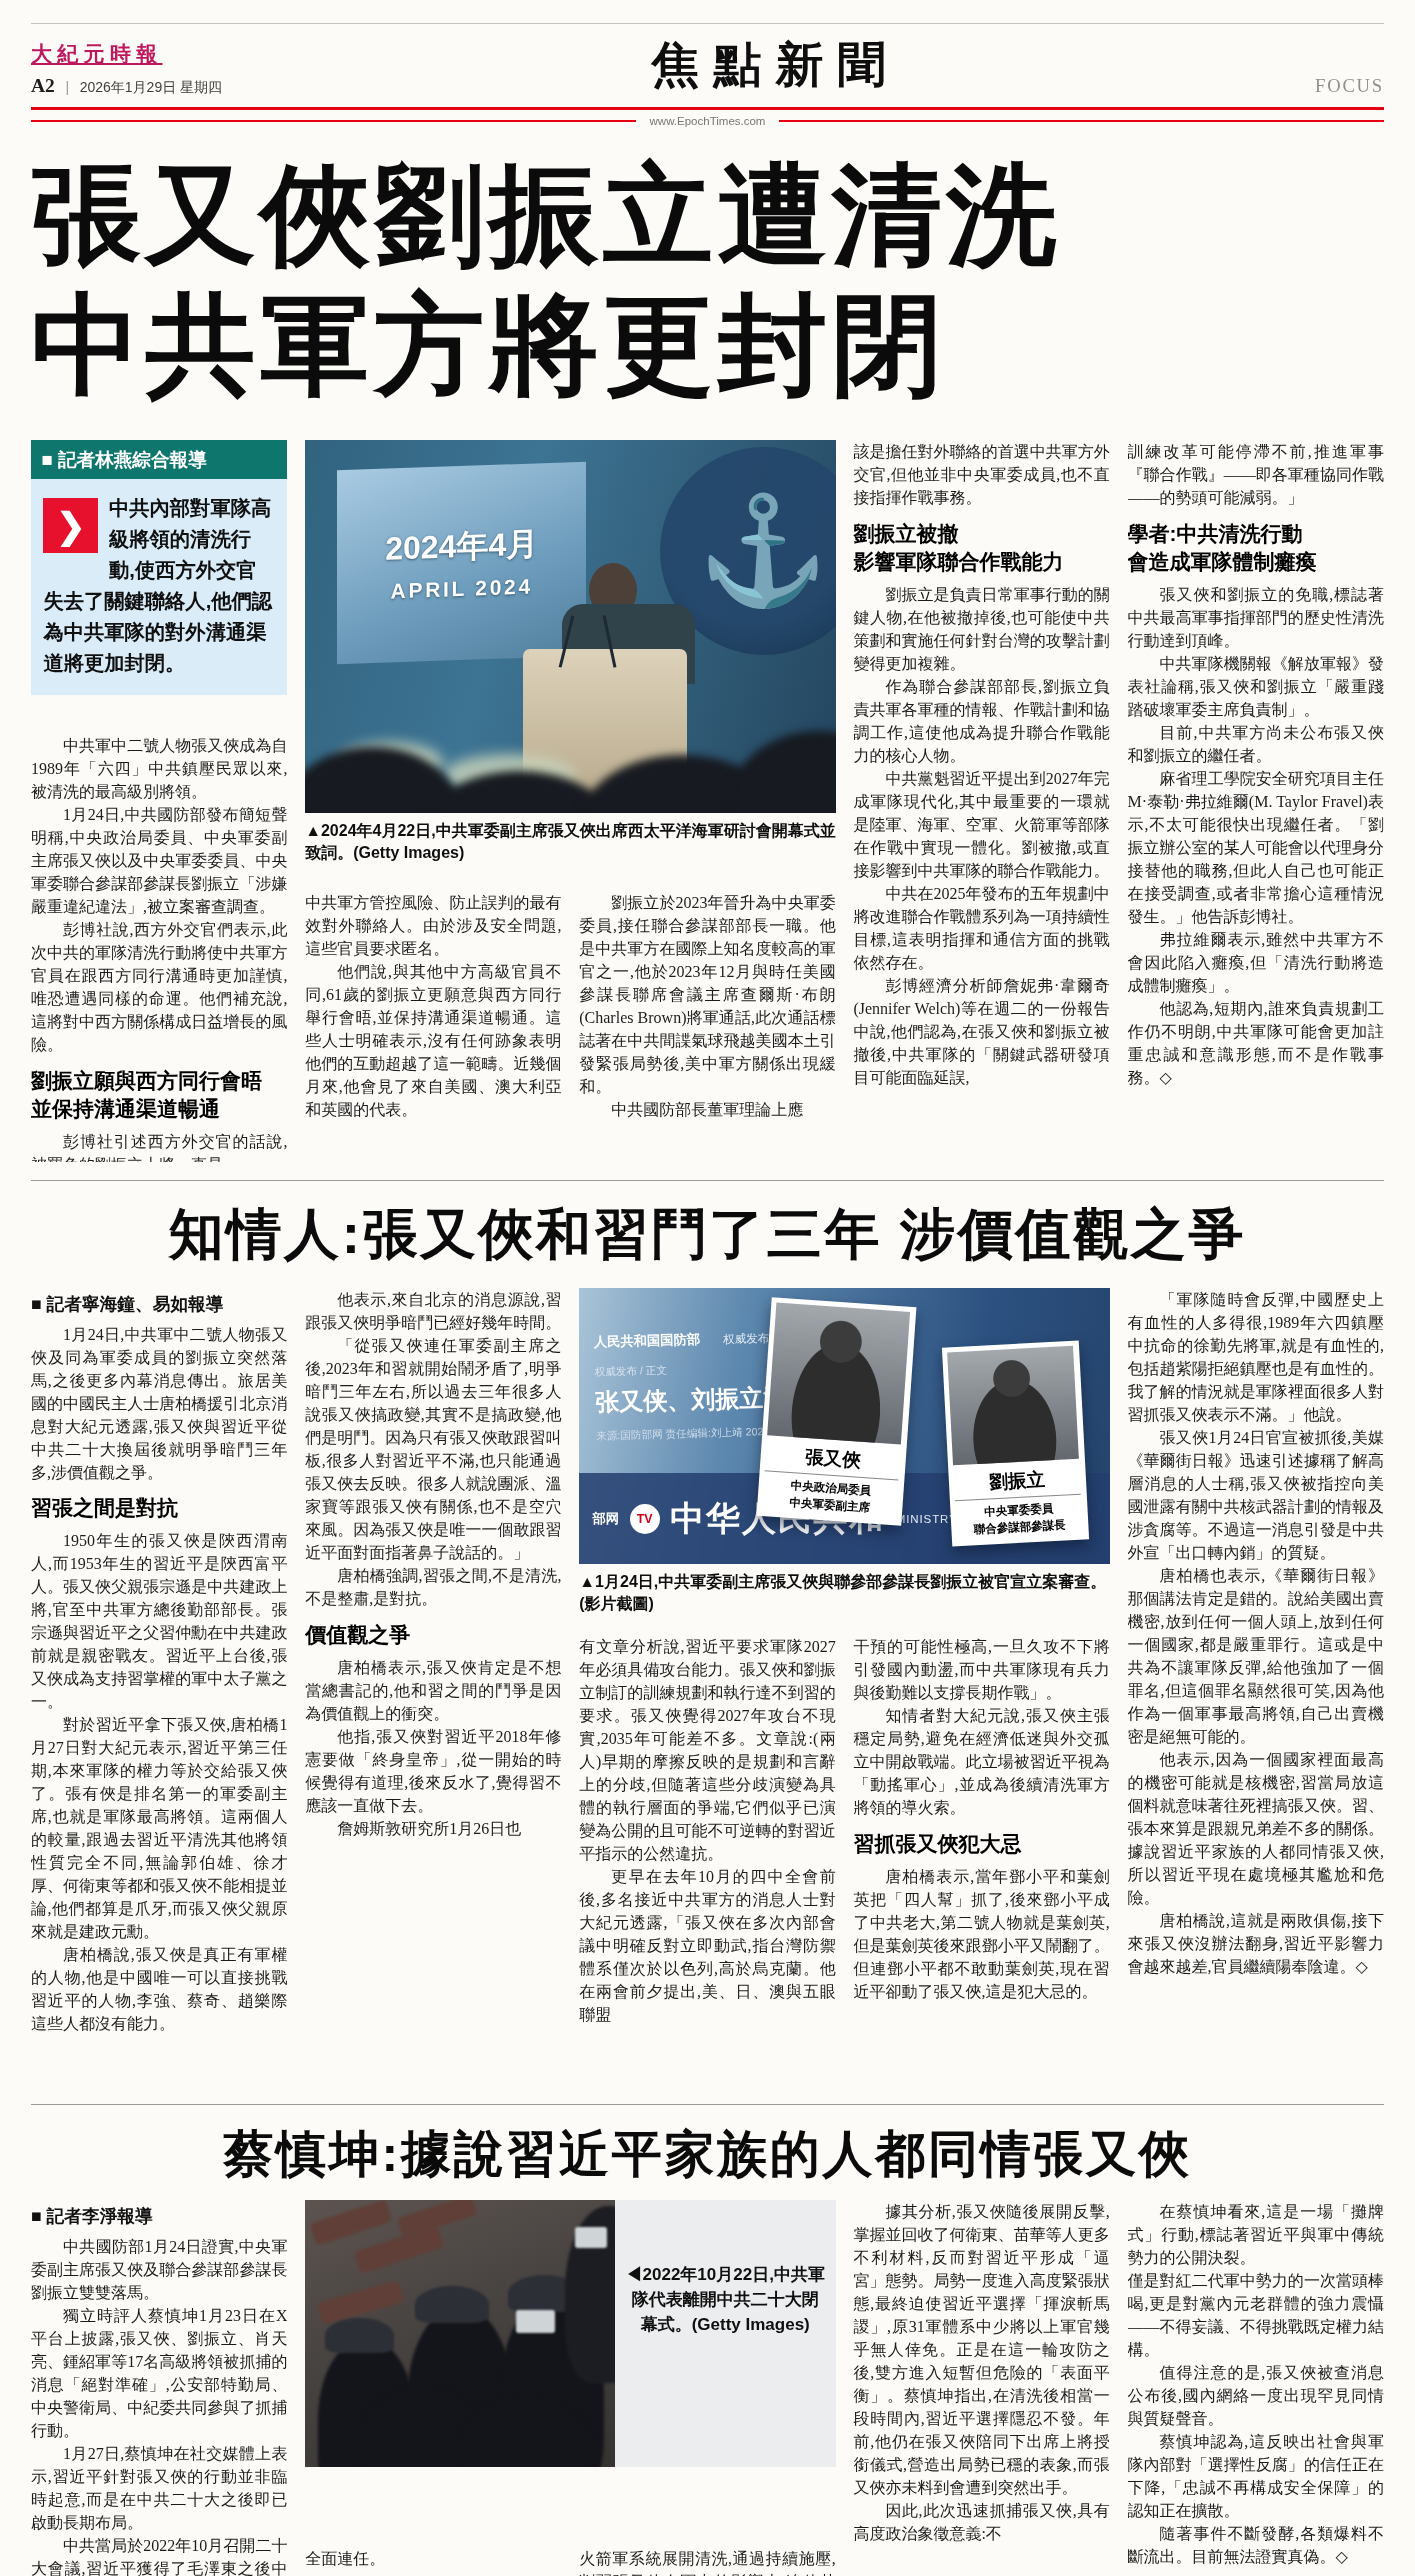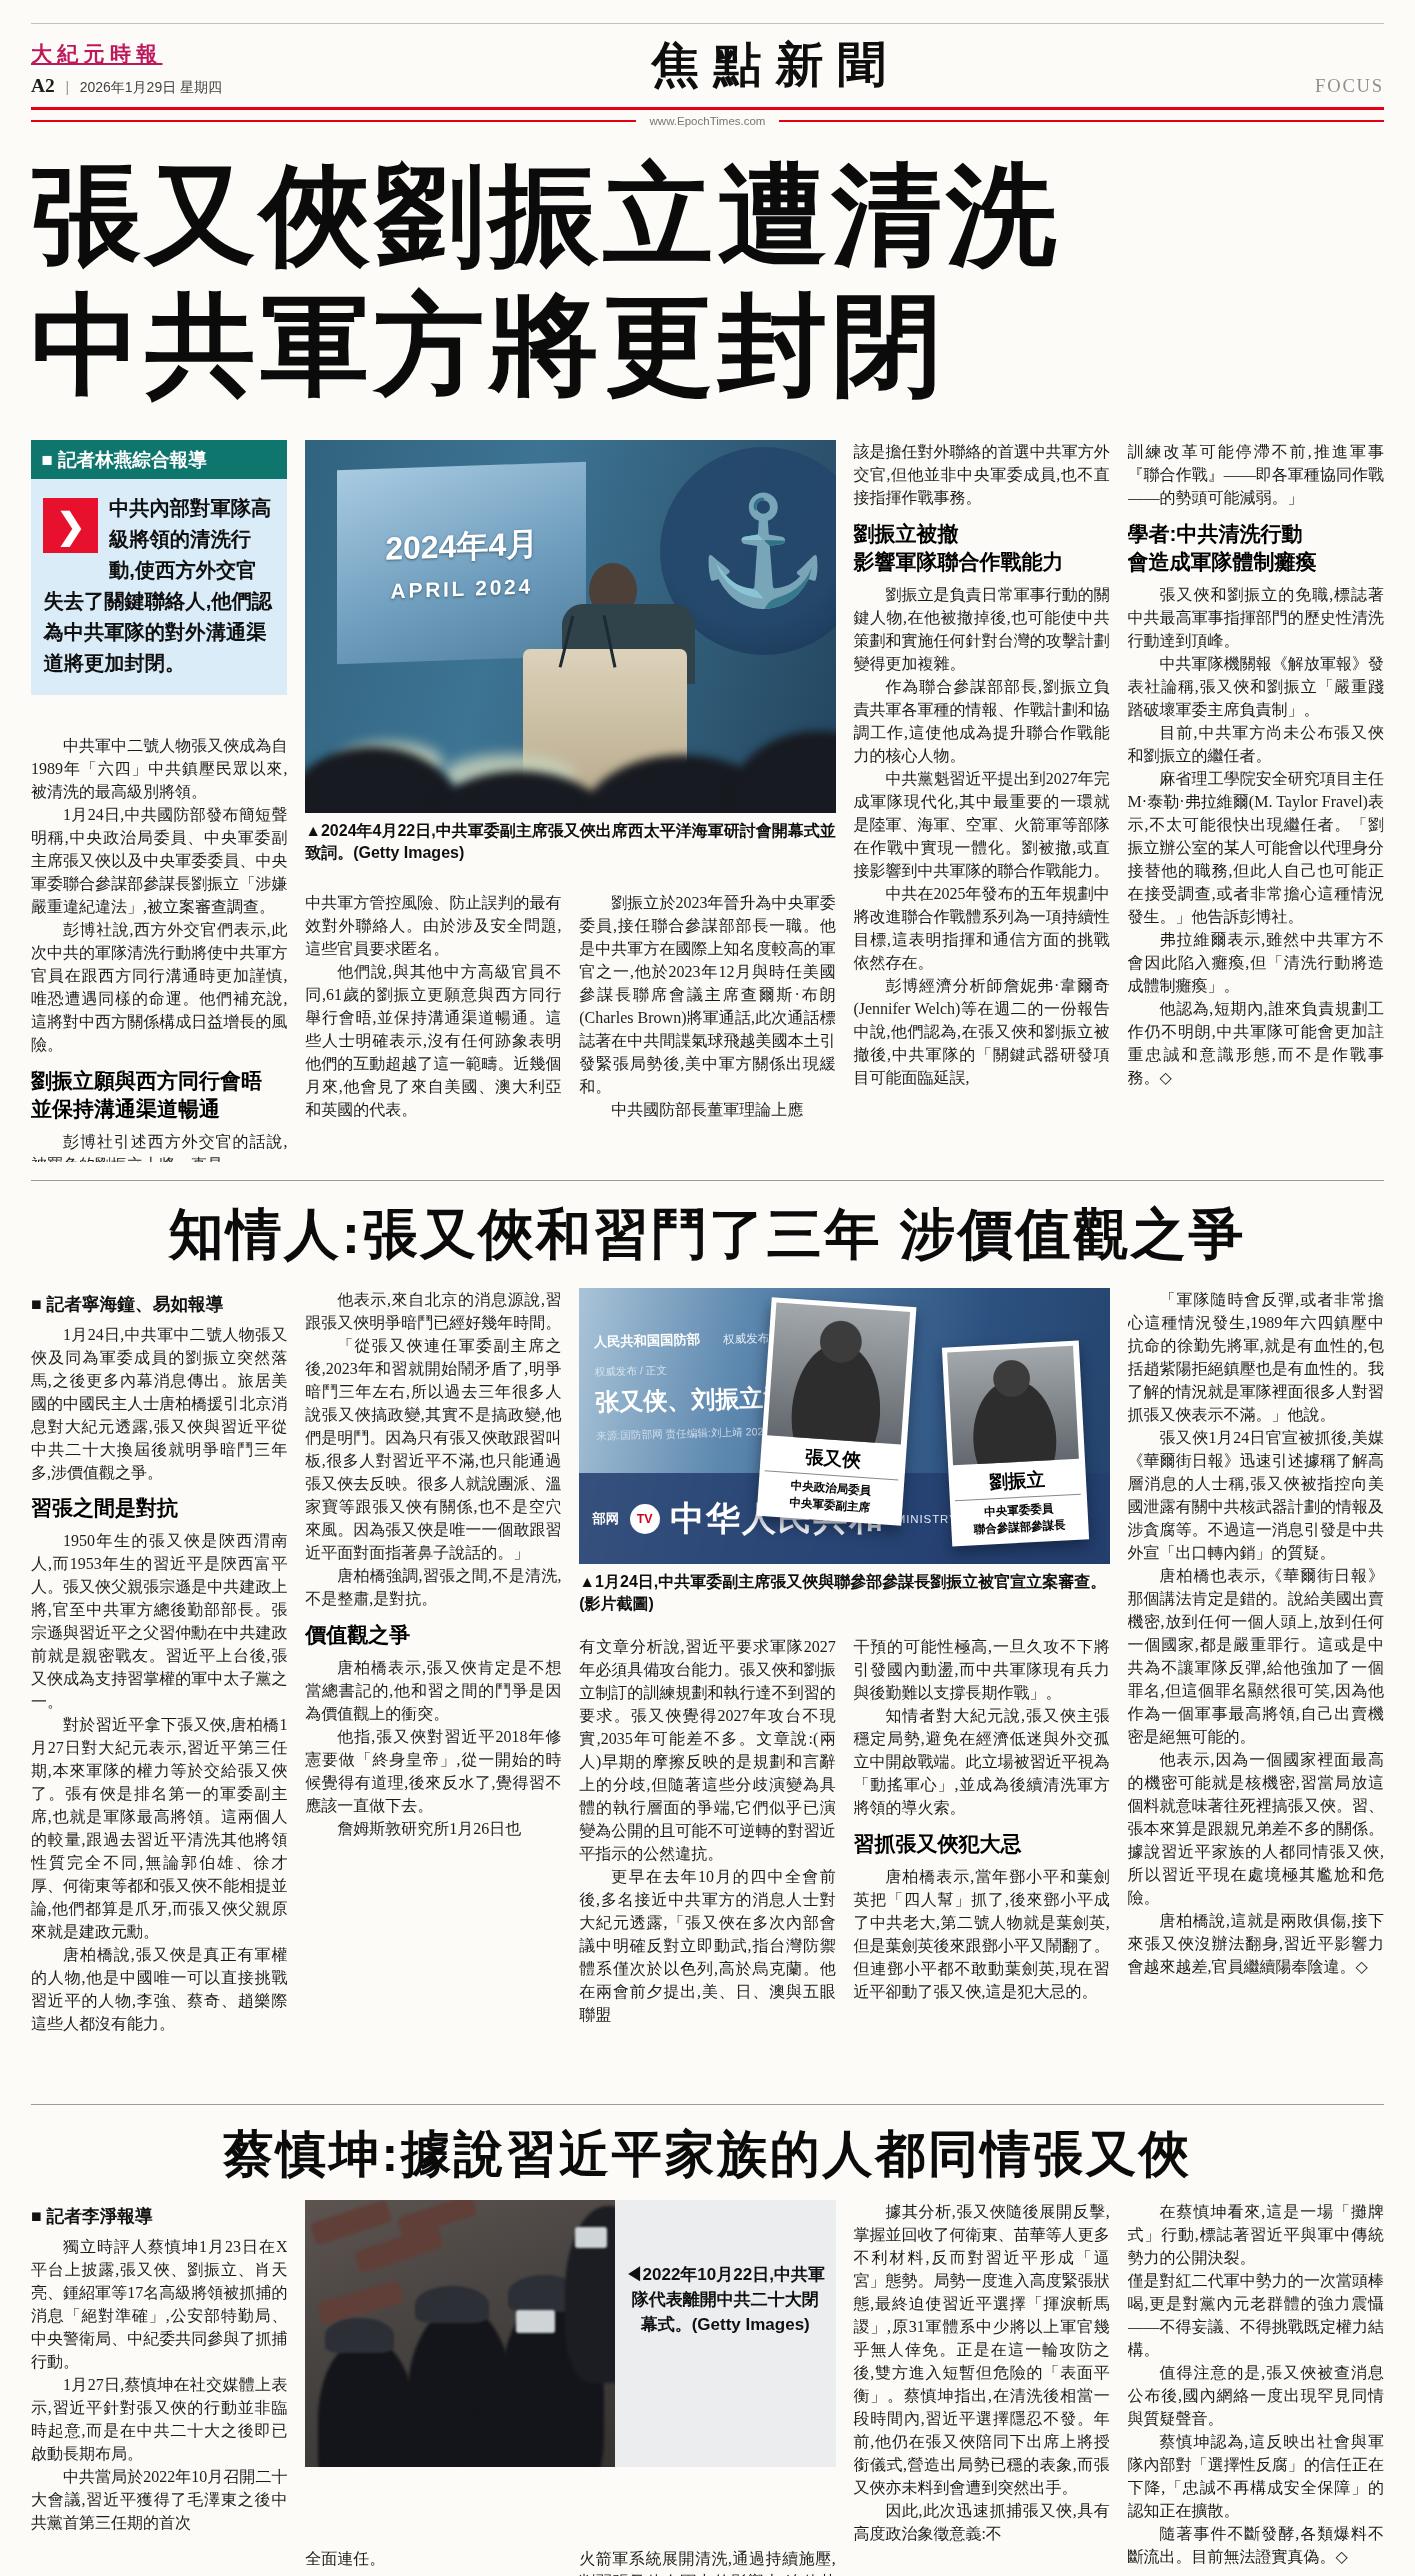--- a/index.html
+++ b/index.html
@@ -272,36 +272,37 @@
         <p class="para cont">有文章分析說,習近平要求軍隊2027年必須具備攻台能力。張又俠和劉振立制訂的訓練規劃和執行達不到習的要求。張又俠覺得2027年攻台不現實,2035年可能差不多。文章說:(兩人)早期的摩擦反映的是規劃和言辭上的分歧,但隨著這些分歧演變為具體的執行層面的爭端,它們似乎已演變為公開的且可能不可逆轉的對習近平指示的公然違抗。</p>
         <p class="para">更早在去年10月的四中全會前後,多名接近中共軍方的消息人士對大紀元透露,「張又俠在多次內部會議中明確反對立即動武,指台灣防禦體系僅次於以色列,高於烏克蘭。他在兩會前夕提出,美、日、澳與五眼聯盟</p>
       </div>
     <div class="col" style="grid-column:4;grid-row:2;">
         <p class="para cont">干預的可能性極高,一旦久攻不下將引發國內動盪,而中共軍隊現有兵力與後勤難以支撐長期作戰」。</p>
         <p class="para">知情者對大紀元說,張又俠主張穩定局勢,避免在經濟低迷與外交孤立中開啟戰端。此立場被習近平視為「動搖軍心」,並成為後續清洗軍方將領的導火索。</p>
         <h3 class="subhead">習抓張又俠犯大忌</h3>
         <p class="para">唐柏橋表示,當年鄧小平和葉劍英把「四人幫」抓了,後來鄧小平成了中共老大,第二號人物就是葉劍英,但是葉劍英後來跟鄧小平又鬧翻了。但連鄧小平都不敢動葉劍英,現在習近平卻動了張又俠,這是犯大忌的。</p>
       </div>
     <div class="col" style="grid-column:5;grid-row:1/3;">
-        <p class="para">「軍隊隨時會反彈,或者非常擔心這種情況發生,1989年六四鎮壓中抗命的徐勤先將軍,就是有血性的,包括趙紫陽拒絕鎮壓也是有血性的。我了解的情況就是軍隊裡面很多人對習抓張又俠表示不滿。」他說。</p>
+        <p class="para">「軍隊隨時會反彈,中國歷史上有血性的人多得很,1989年六四鎮壓中抗命的徐勤先將軍,就是有血性的,包括趙紫陽拒絕鎮壓也是有血性的。我了解的情況就是軍隊裡面很多人對習抓張又俠表示不滿。」他說。</p>
         <p class="para">張又俠1月24日官宣被抓後,美媒《華爾街日報》迅速引述據稱了解高層消息的人士稱,張又俠被指控向美國泄露有關中共核武器計劃的情報及涉貪腐等。不過這一消息引發是中共外宣「出口轉內銷」的質疑。</p>
         <p class="para">唐柏橋也表示,《華爾街日報》那個講法肯定是錯的。說給美國出賣機密,放到任何一個人頭上,放到任何一個國家,都是嚴重罪行。這或是中共為不讓軍隊反彈,給他強加了一個罪名,但這個罪名顯然很可笑,因為他作為一個軍事最高將領,自己出賣機密是絕無可能的。</p>
         <p class="para">他表示,因為一個國家裡面最高的機密可能就是核機密,習當局放這個料就意味著往死裡搞張又俠。習、張本來算是跟親兄弟差不多的關係。據說習近平家族的人都同情張又俠,所以習近平現在處境極其尷尬和危險。</p>
         <p class="para">唐柏橋說,這就是兩敗俱傷,接下來張又俠沒辦法翻身,習近平影響力會越來越差,官員繼續陽奉陰違。◇</p>
       </div>
   </div>
 
   <div class="art-divider"></div>
 
   <div class="h3line">蔡慎坤:據說習近平家族的人都同情張又俠</div>
 
   <div class="cols5 a3">
     <div class="col" style="grid-column:1;grid-row:1/3;">
       <div class="byline">■ 記者李淨報導</div>
       <div>
+          <p class="para">中共國防部1月24日證實,中央軍委副主席張又俠及聯合參謀部參謀長劉振立雙雙落馬。</p>
           <p class="para">獨立時評人蔡慎坤1月23日在X平台上披露,張又俠、劉振立、肖天亮、鍾紹軍等17名高級將領被抓捕的消息「絕對準確」,公安部特勤局、中央警衛局、中紀委共同參與了抓捕行動。</p>
           <p class="para">1月27日,蔡慎坤在社交媒體上表示,習近平針對張又俠的行動並非臨時起意,而是在中共二十大之後即已啟動長期布局。</p>
           <p class="para">中共當局於2022年10月召開二十大會議,習近平獲得了毛澤東之後中共黨首第三任期的首次</p>
         </div>
     </div>
 
     <div class="photo3wrap">
       <div class="photo3">
         <div class="p3-seat" style="left:2%;top:4%;width:80px;height:23px;transform:rotate(-18deg);"></div>
         <div class="p3-seat" style="left:16%;top:14%;width:88px;height:23px;transform:rotate(-18deg);"></div>

